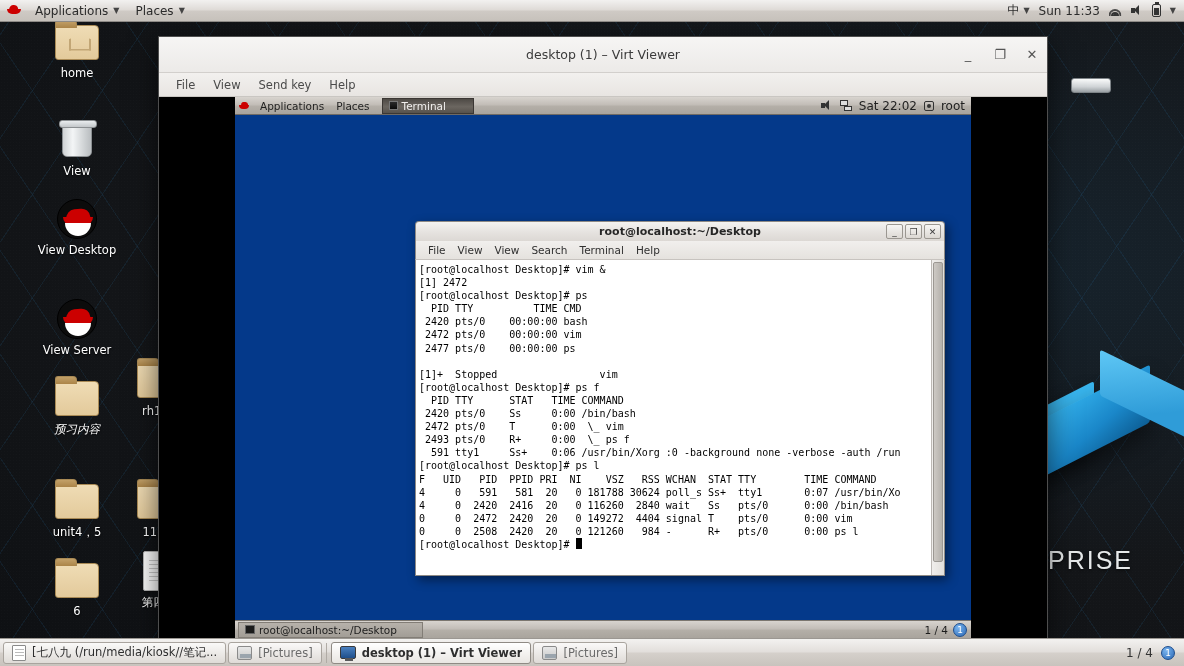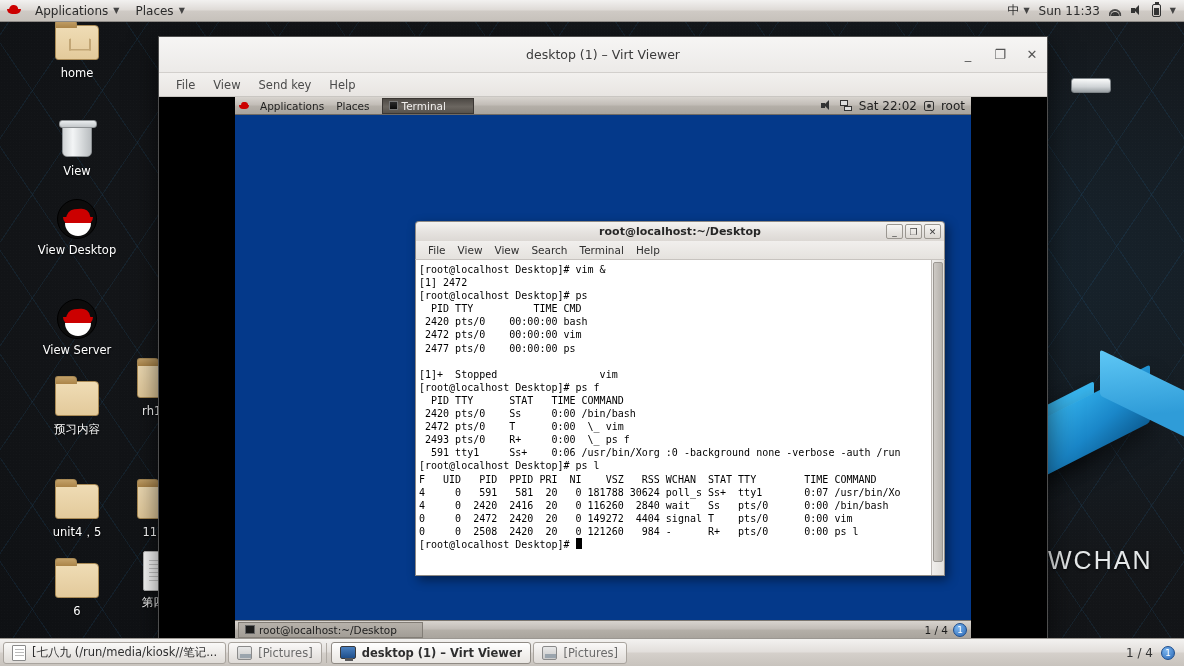--- a/index.html
+++ b/index.html
@@ -338,21 +338,21 @@
 </style>
 </head>
 <body>
 
 <div id="desktop-wallpaper">
   <div class="wall-grid"></div>
   <div class="wall-noise"></div>
   <div class="shape frame"></div>
   <div class="shape a"></div>
   <div class="shape b"></div>
-  <div class="wall-word">WCHAN</div>
+  <div class="wall-word">PRISE</div>
 </div>
 
 <div id="top-panel">
   <div class="rh-logo">
       <div class="rhhat"></div>
     </div>
   <div class="panel-menu">
     <span>Applications</span>
     <span class="caret">▼</span>
   </div>
@@ -405,21 +405,21 @@
 <div class="desk-icon" style="left:31px;top:296px;">
   <div class="glyph">
     <div class="redhat-badge">
         <div class="hat"></div>
         <div class="brim"></div>
         <div class="beard"></div>
       </div>
   </div>
   <span class="lbl">View Server</span>
 </div>
-<div class="desk-icon" style="left:31px;top:375px;">
+<div class="desk-icon" style="left:31px;top:375px;font-style:italic;">
   <div class="glyph">
       <div class="folder"></div>
     </div>
   <span class="lbl">预习内容</span>
 </div>
 <div class="desk-icon" style="left:113px;top:357px;">
   <div class="glyph">
       <div class="folder"></div>
     </div>
   <span class="lbl">rh124</span>

